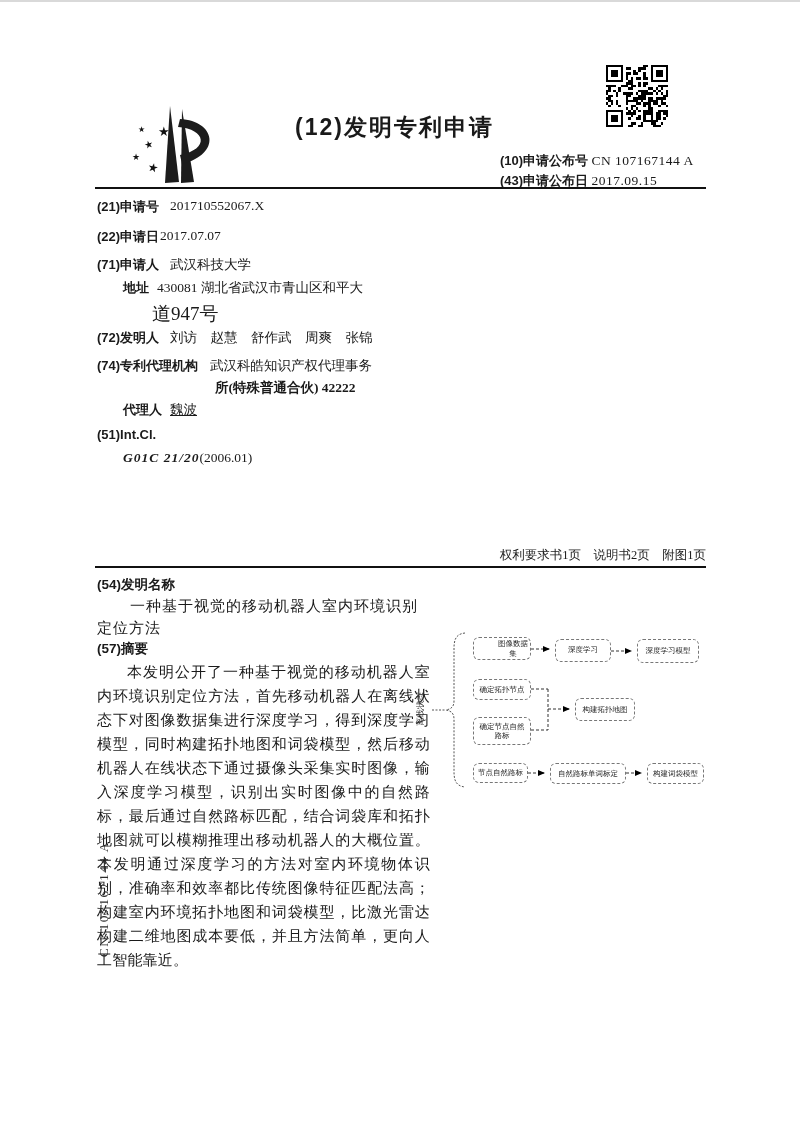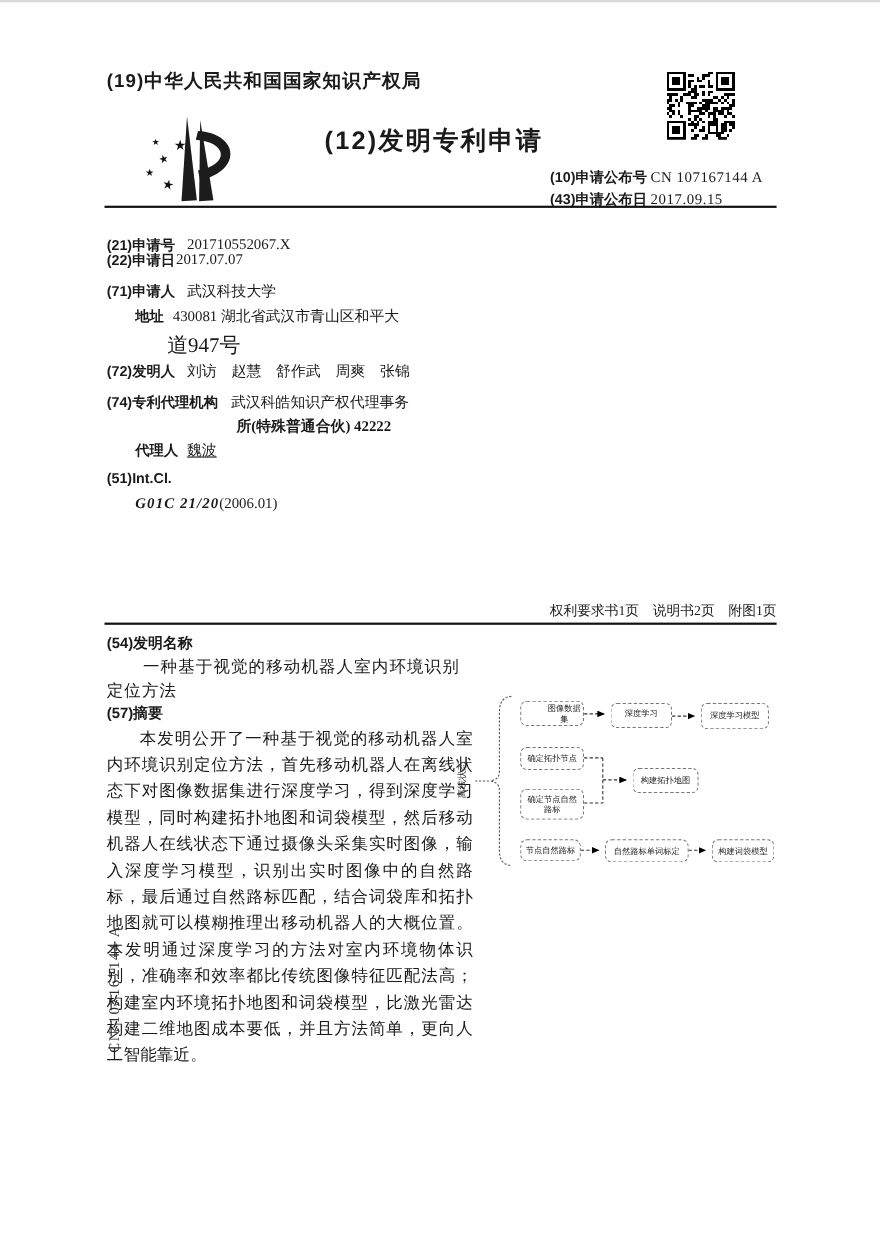--- a/index.html
+++ b/index.html
@@ -26,21 +26,21 @@
   .pub-date { left:500px; top:170px; }
 
   .rule { left:95px; width:611px; background:#111; }
   .rule-top { top:185px; height:2px; }
   .rule-mid { top:564px; height:2px; }
 
   
   .brow { left:97px; font-size:13px; white-space:nowrap; }
   .brow .lbl { font-weight:bold; font-family:"Liberation Sans","DejaVu Sans",sans-serif; }
   .brow .val { position:absolute; top:0; font-size:13.5px; }
-  .r21 { top:196px;margin-top:16px; } .r21 .val { left:73px; }
+  .r21 { top:196px; } .r21 .val { left:73px; }
   .r22 { top:226px; } .r22 .val { left:63px; }
   .r71 { top:254px; } .r71 .val { left:73px; }
   .raddr1 { top:277px; left:123px; } .raddr1 .val { left:34px; }
   .raddr2 { top:299px; left:152px; font-size:19px; }
   .r72 { top:327px; } .r72 .val { left:73px; }
   .r74 { top:355px; } .r74 .val { left:113px; }
   .r74b { top:377px; left:215px; font-size:13.5px;font-weight:bold; }
   .ragent { top:399px; left:123px; } .ragent .val { left:47px;text-decoration:underline; }
   .r51 { top:425px; }
   .rintcl { top:448px; left:123px; font-size:13.5px; }
@@ -80,21 +80,20 @@
   
   .side-number { left:44px; top:884px; width:130px; height:26px; text-align:center;
                  transform:rotate(-90deg); transform-origin:center;
                  font-size:13.5px; letter-spacing:1.5px; color:#2a2a2a; }
 </style>
 </head>
 <body>
 
 <div class="page">
 
-  <div class="abs office sans">(19)中华人民共和国国家知识产权局</div>
 
   <div class="abs logo">
     <svg width="112" height="88" viewBox="0 0 112 88">
       <path d="M52,4 L61,80 L47,81 Z" fill="#1c1c1c"></path>
       <path d="M64,7 L76,80 L63,81 Z" fill="#1c1c1c"></path>
       <path d="M62,17 C98,19 104,52 64,62 L62,53 C92,47 88,27 60,25 Z" fill="#1c1c1c"></path>
       <text x="40" y="34" font-size="13" fill="#111">★</text>
       <text x="26" y="46" font-size="10" fill="#111" transform="rotate(-15 30 42)">★</text>
       <text x="14" y="58" font-size="9" fill="#111">★</text>
       <text x="30" y="70" font-size="12" fill="#111" transform="rotate(12 36 64)">★</text>

